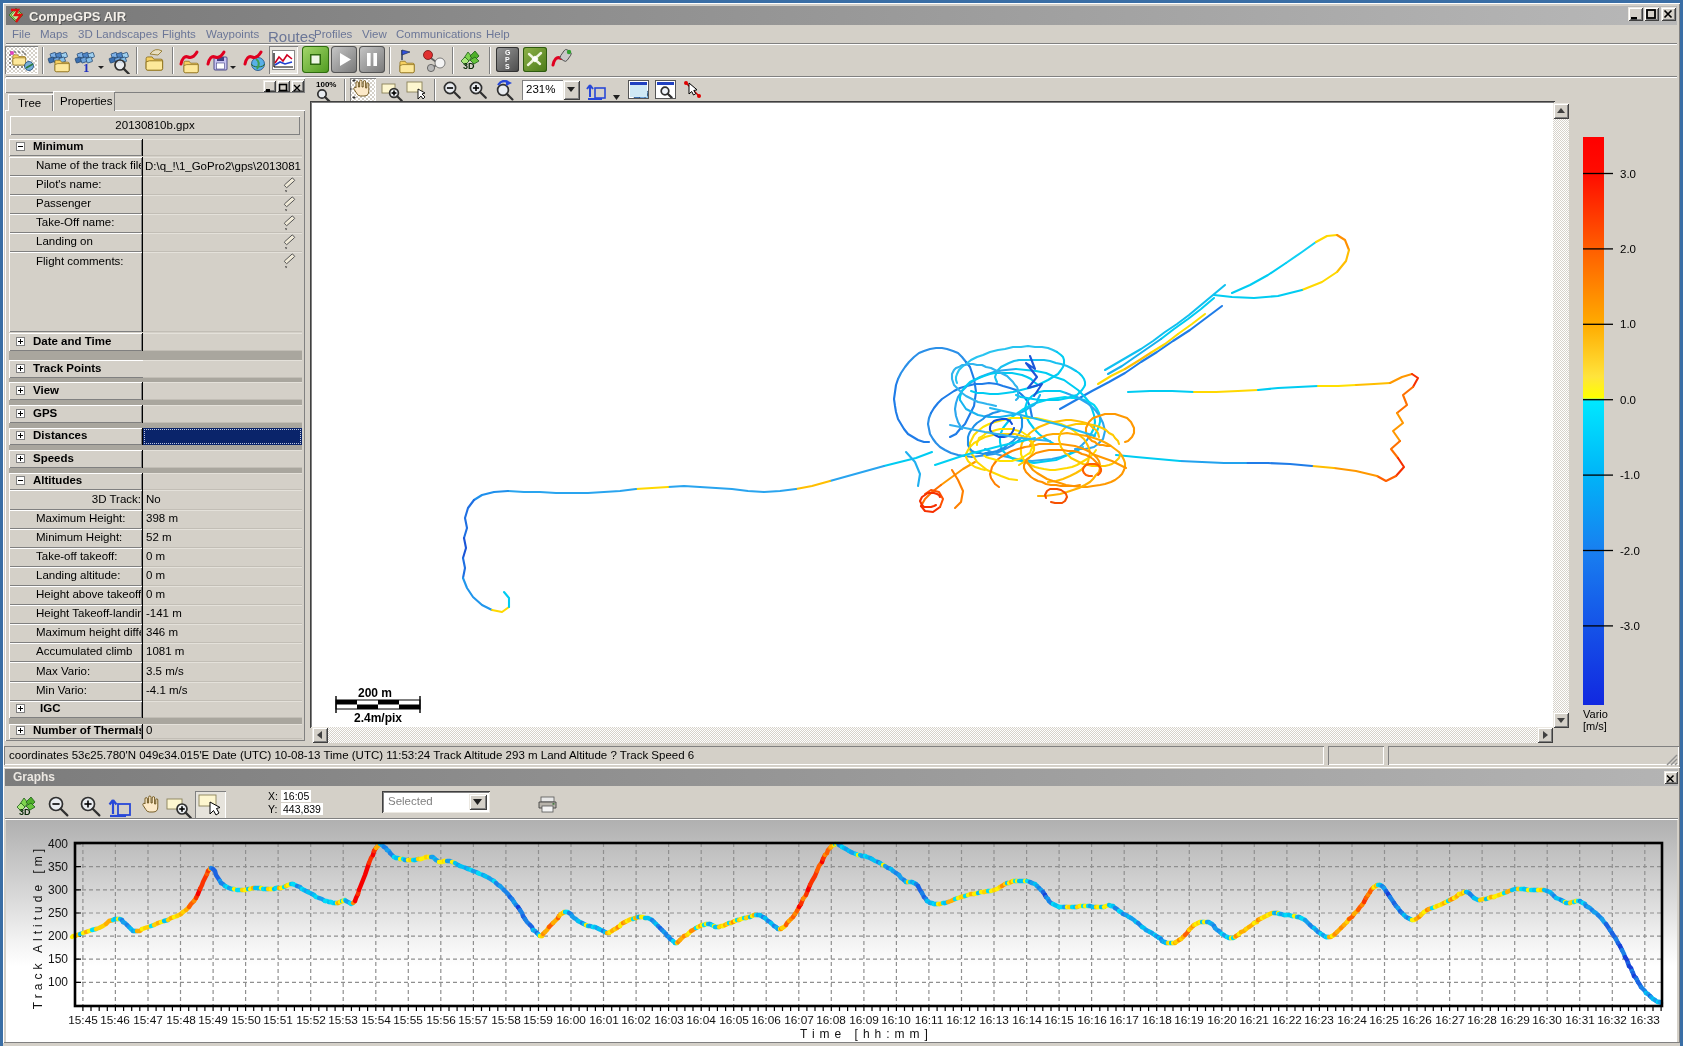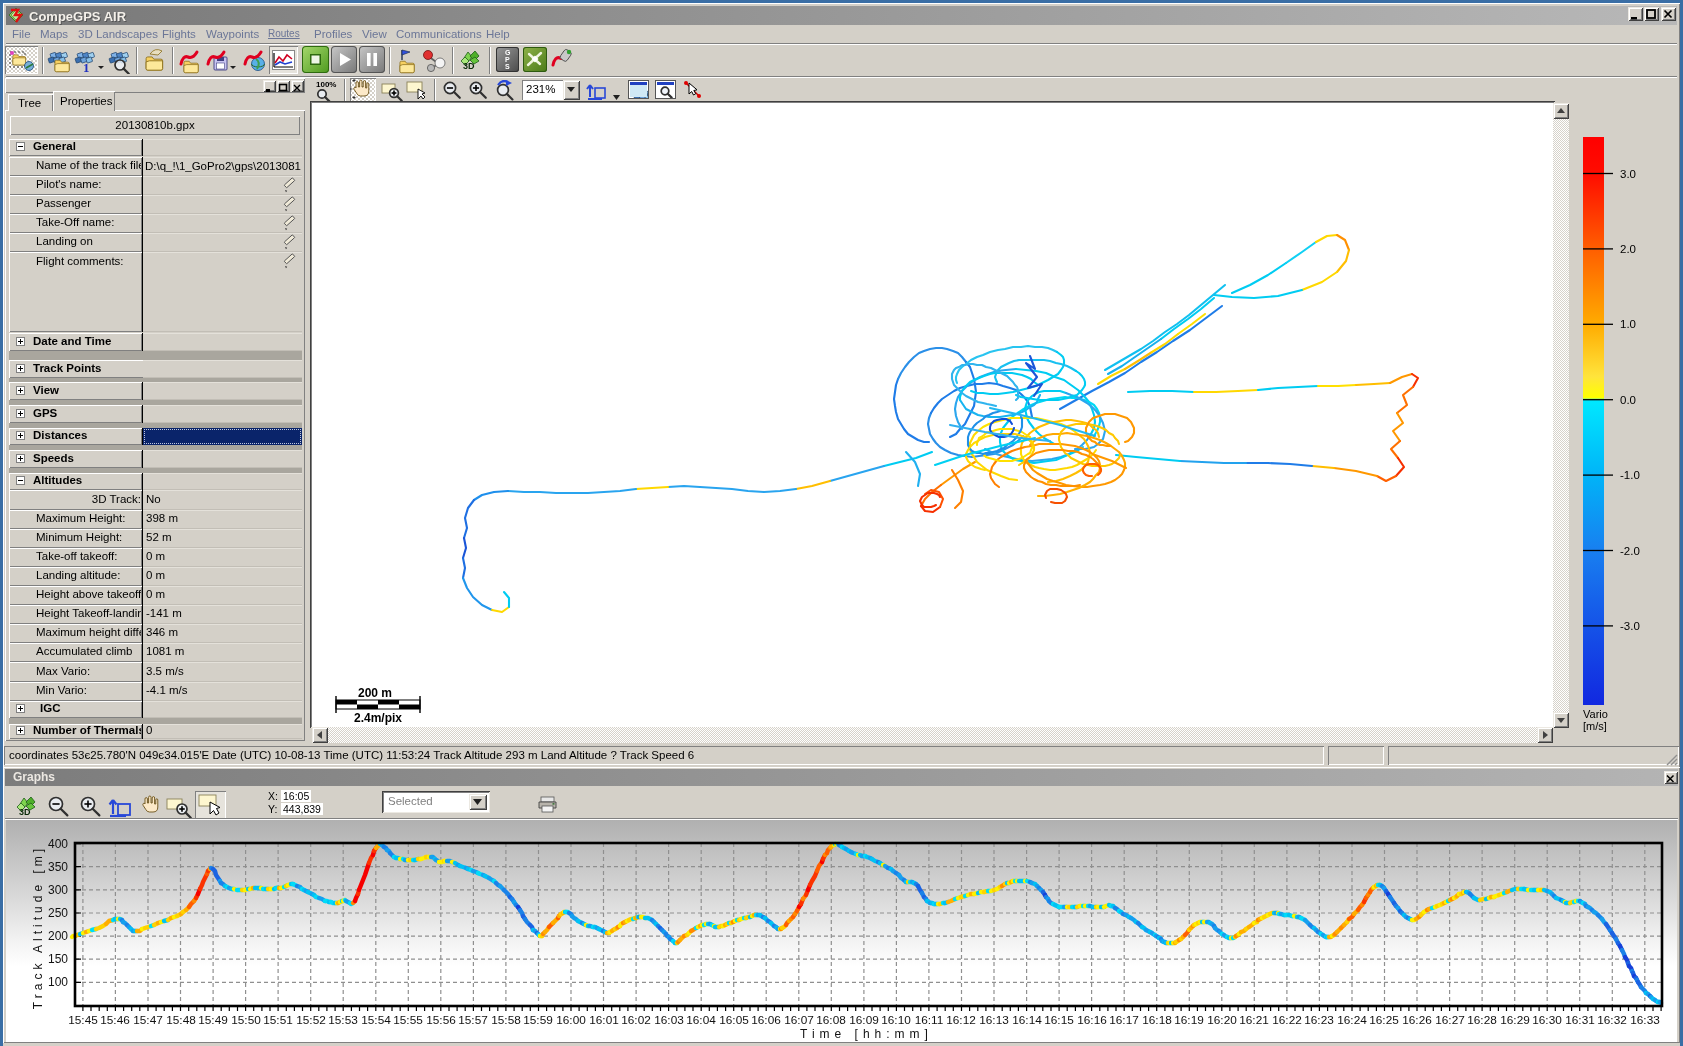--- a/index.html
+++ b/index.html
@@ -34,21 +34,21 @@
       <rect x="3" y="3" width="8" height="8" fill="none" stroke="#000" stroke-width="1.8"></rect>
     </svg></div>
 <div class="ab rz2" style="left:1661px;top:7px;width:15px;height:14px;background:#d4d0c8;"><svg width="14" height="14">
       <path d="M3.5 3.5 L10.5 10.5 M10.5 3.5 L3.5 10.5" stroke="#000" stroke-width="1.7"></path>
     </svg></div>
 <div class="ab" style="left:12px;top:28px;font-size:11.5px;color:#6b7697;">File</div>
 <div class="ab" style="left:40px;top:28px;font-size:11.5px;color:#6b7697;">Maps</div>
 <div class="ab" style="left:78px;top:28px;font-size:11.5px;color:#6b7697;">3D Landscapes</div>
 <div class="ab" style="left:162px;top:28px;font-size:11.5px;color:#6b7697;">Flights</div>
 <div class="ab" style="left:206px;top:28px;font-size:11.5px;color:#6b7697;">Waypoints</div>
-<div class="ab" style="left:268px;top:28px;font-size:10px;color:#6b7697;text-decoration:underline;">Routes</div>
+<div class="ab" style="left:268px;top:28px;font-size:15px;color:#6b7697;text-decoration:underline;">Routes</div>
 <div class="ab" style="left:314px;top:28px;font-size:11.5px;color:#6b7697;">Profiles</div>
 <div class="ab" style="left:362px;top:28px;font-size:11.5px;color:#6b7697;">View</div>
 <div class="ab" style="left:396px;top:28px;font-size:11.5px;color:#6b7697;">Communications</div>
 <div class="ab" style="left:486px;top:28px;font-size:11.5px;color:#6b7697;">Help</div>
 <div class="ab" style="left:6px;top:43px;width:1671px;height:2px;box-shadow:inset 0 1px 0 #808080,inset 0 -1px 0 #fff;"></div>
 <div class="ab" style="left:6px;top:76px;width:1671px;height:2px;box-shadow:inset 0 1px 0 #808080,inset 0 -1px 0 #fff;"></div>
 <div class="ab press checker" style="left:5px;top:46px;width:33px;height:28px;">
     <div class="ab" style="left:4px;top:2px;"><svg width="26" height="24" viewBox="0 0 26 24">
         <rect x="1" y="4" width="15" height="15" fill="none" stroke="#404040" stroke-width="1" stroke-dasharray="2,2"></rect>
         <g transform="translate(3,3) scale(0.85)">
@@ -200,21 +200,21 @@
     <div class="ab t11" style="left:7px;top:4px;">Properties</div>
   </div>
 <div class="ab rz" style="left:10px;top:116px;width:290px;height:19px;background:#d4d0c8;text-align:center;">
     <div class="t11" style="padding-top:3px;">20130810b.gpx</div>
   </div>
 <div class="ab" style="left:9px;top:139px;width:133px;height:17px;background:#d4d0c8;box-shadow:inset 1px 1px 0 #fff,inset -1px -1px 0 #808080,1px 0 0 #000;">
     <svg class="ab" style="left:7px;top:3px;" width="9" height="9">
       <rect x="0.5" y="0.5" width="8" height="8" fill="#fff" stroke="#808080"></rect>
       <line x1="2" y1="4.5" x2="7" y2="4.5" stroke="#000" stroke-width="1"></line>
     </svg>
-    <div class="ab t11" style="left:24px;top:1px;font-weight:bold;width:108px;overflow:hidden;">General</div>
+    <div class="ab t11" style="left:24px;top:1px;font-weight:bold;width:108px;overflow:hidden;">Minimum</div>
   </div>
 <div class="ab" style="left:143px;top:139px;width:159px;height:17px;background:#d4d0c8;box-shadow:inset 0 -1px 0 #c2beb6,inset 0 1px 0 #e4e1da;"></div>
 <div class="ab" style="left:9px;top:157px;width:133px;height:19px;background:#d4d0c8;box-shadow:inset 1px 1px 0 #fff,inset -1px -1px 0 #808080,1px 0 0 #000;">
     <div class="ab t11" style="left:27px;top:2px;width:105px;overflow:hidden;">Name of the track file</div>
   </div>
 <div class="ab" style="left:143px;top:157px;width:159px;height:19px;background:#d4d0c8;box-shadow:inset 0 -1px 0 #c2beb6,inset 0 1px 0 #e4e1da;">
     <div class="ab t11" style="left:2px;top:3px;width:157px;overflow:hidden;">D:\q_!\1_GoPro2\gps\2013081</div>
   </div>
 <div class="ab" style="left:9px;top:176px;width:133px;height:19px;background:#d4d0c8;box-shadow:inset 1px 1px 0 #fff,inset -1px -1px 0 #808080,1px 0 0 #000;">
     <div class="ab t11" style="left:27px;top:2px;width:105px;overflow:hidden;">Pilot's name:</div>

